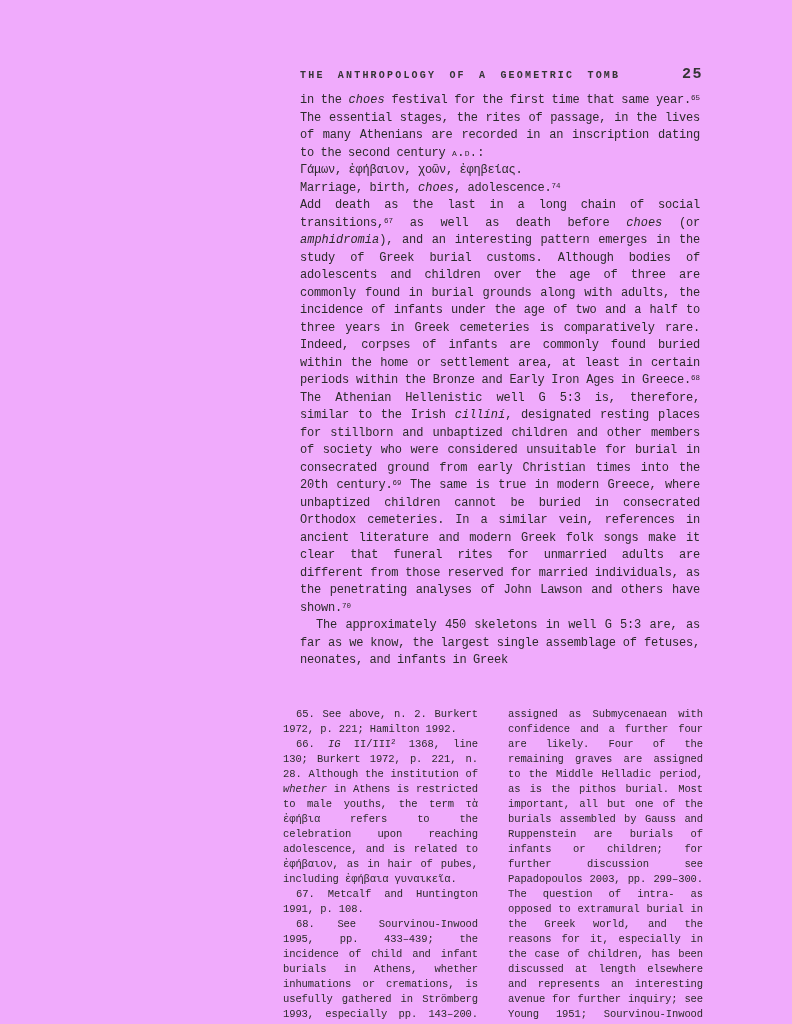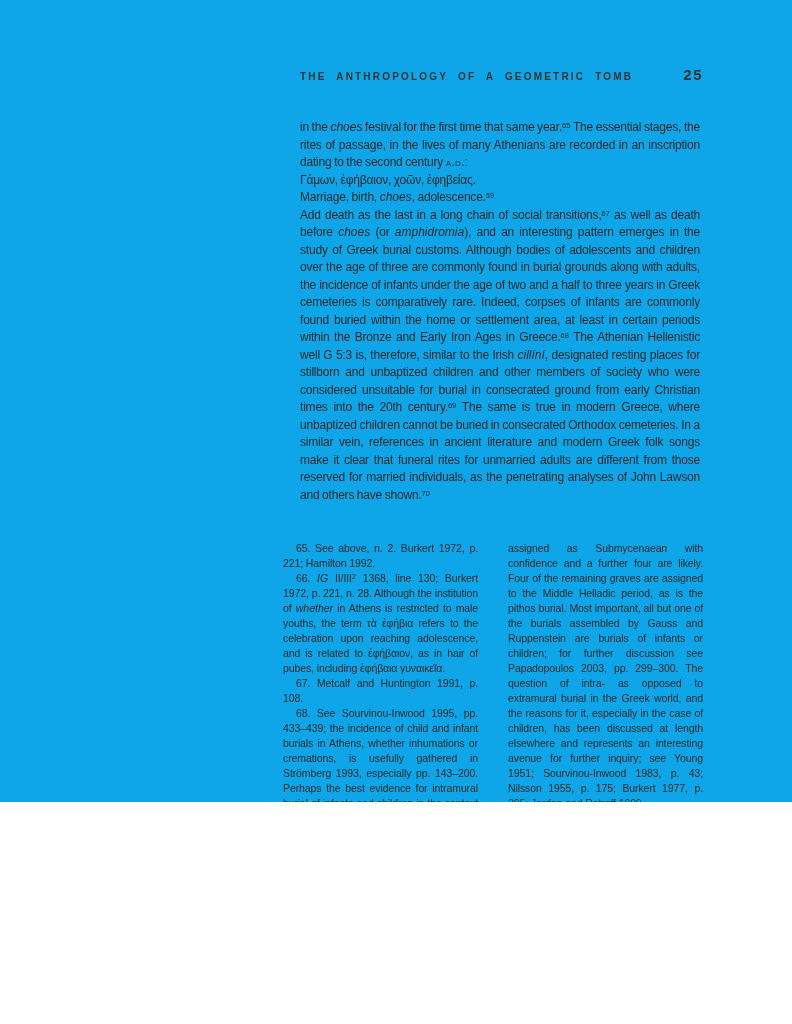--- a/index.html
+++ b/index.html
@@ -3,23 +3,23 @@
 <meta charset="utf-8">
 <style>
   html, body {
     margin: 0;
     padding: 0;
     background: #ffffff;
   }
   .page {
     position: relative;
     width: 792px;
-    height: 802px;
-    background: #0ea5e9;
-    font-family: Liberation Sans, sans-serif;
+    height: 1024px;
+    background: #f0abfc;
+    font-family: Liberation Mono, monospace;
     color: #2b2b2b;
     overflow: hidden;
   }
   .content {
     position: absolute;
     left: 283px;
     top: 66px;
     width: 420px;
   }
   .runhead {
@@ -35,21 +35,21 @@
   }
   .pagenum {
     font-weight: bold;
     font-size: 15px;
     letter-spacing: 1.5px;
     word-spacing: normal;
   }
   .bodytext {
     margin-left: 17px;
     width: 400px;
-    margin-top: 36px;
+    margin-top: 9px;
     font-size: 12px;
     line-height: 17.5px;
     text-align: justify;
     letter-spacing: -0.2px;
     word-spacing: -0.5px;
     hyphens: auto;
     -webkit-hyphens: auto;
   }
   .bodytext p { margin: 0; }
   .bodytext p.indent { text-indent: 16px; }
@@ -94,22 +94,23 @@
   <div class="content">
 
     <div class="runhead">
       <span>THE ANTHROPOLOGY OF A GEOMETRIC TOMB</span>
       <span class="pagenum">25</span>
     </div>
 
     <div class="bodytext">
       <p>in the <i>choes</i> festival for the first time that same year.<sup>65</sup> The essential stages, the rites of passage, in the lives of many Athenians are recorded in an inscription dating to the second century <span class="sc">a.d.</span>:</p>
       <p class="quote">Γάμων, ἐφήβαιον, χοῶν, ἐφηβείας.</p>
-      <p class="trans">Marriage, birth, <i>choes</i>, adolescence.<sup>59</sup></p>
+      <p class="trans">Marriage, birth, <i>choes</i>, adolescence.<sup>74</sup></p>
       <p>Add death as the last in a long chain of social transitions,<sup>67</sup> as well as death before <i>choes</i> (or <i>amphidromia</i>), and an interesting pattern emerges in the study of Greek burial customs. Although bodies of adolescents and children over the age of three are commonly found in burial grounds along with adults, the incidence of infants under the age of two and a half to three years in Greek cemeteries is comparatively rare. Indeed, corpses of infants are commonly found buried within the home or settlement area, at least in certain periods within the Bronze and Early Iron Ages in Greece.<sup>68</sup> The Athenian Hellenistic well G 5:3 is, therefore, similar to the Irish <i>cillíní</i>, designated resting places for stillborn and unbaptized children and other members of society who were considered unsuitable for burial in consecrated ground from early Christian times into the 20th century.<sup>69</sup> The same is true in modern Greece, where unbaptized children cannot be buried in consecrated Orthodox cemeteries. In a similar vein, references in ancient literature and modern Greek folk songs make it clear that funeral rites for unmarried adults are different from those reserved for married individuals, as the penetrating analyses of John Lawson and others have shown.<sup>70</sup></p>
+      <p class="indent">The approximately 450 skeletons in well G 5:3 are, as far as we know, the largest single assemblage of fetuses, neonates, and infants in Greek</p>
     </div>
 
     <div class="footnotes">
       <div class="fncol">
         <p>65. See above, n. 2. Burkert 1972, p. 221; Hamilton 1992.</p>
         <p>66. <i>IG</i> II/III<sup>2</sup> 1368, line 130; Burkert 1972, p. 221, n. 28. Although the institution of <i>whether</i> in Athens is restricted to male youths, the term τὰ ἐφήβια refers to the celebration upon reaching adolescence, and is related to ἐφήβαιον, as in hair of pubes, including ἐφήβαια γυναικεῖα.</p>
         <p>67. Metcalf and Huntington 1991, p. 108.</p>
         <p>68. See Sourvinou-Inwood 1995, pp. 433–439; the incidence of child and infant burials in Athens, whether inhumations or cremations, is usefully gathered in Strömberg 1993, especially pp. 143–200. Perhaps the best evidence for intramural burial of infants and children in the context of Early Iron Age Athens are the 19 graves on the Acropolis published by Gauss and Ruppenstein (1998). Of these graves, 18 are cist tombs and one a pithos burial. Among these, seven tombs can be</p>
       </div>
       <div class="fncol">

